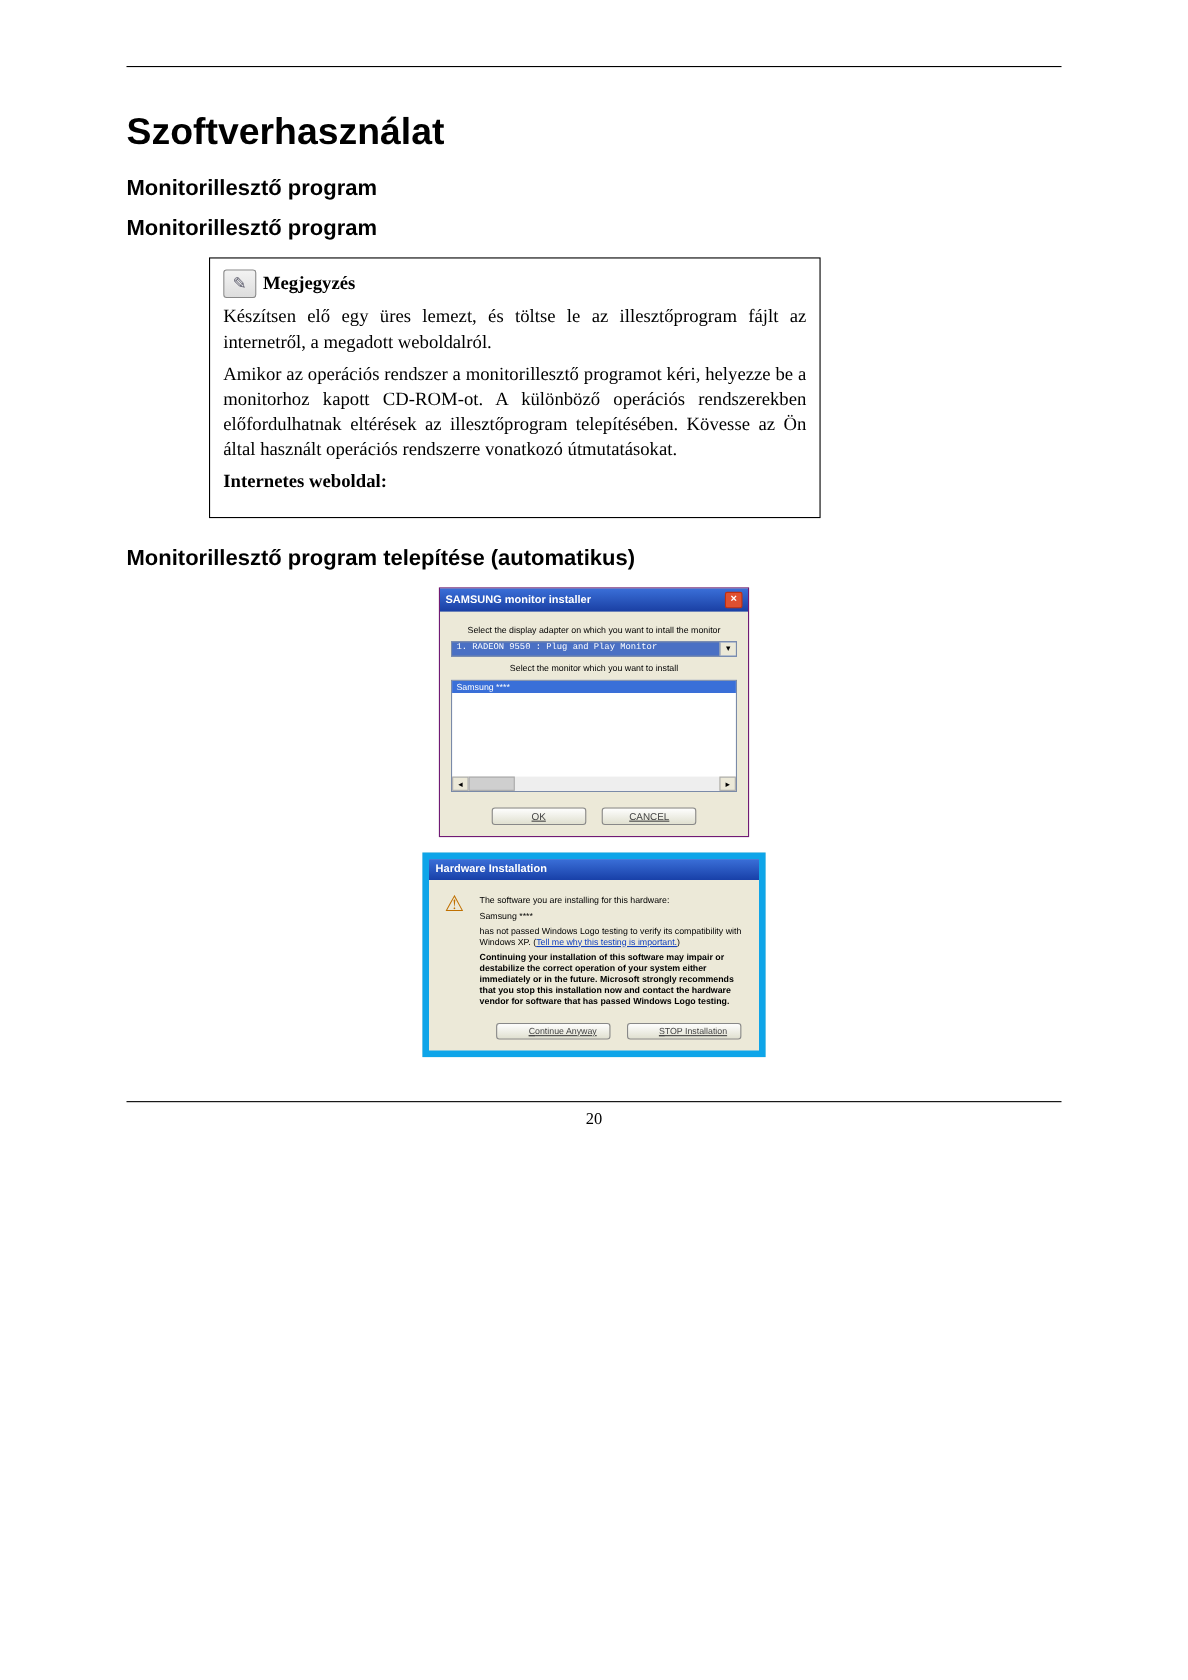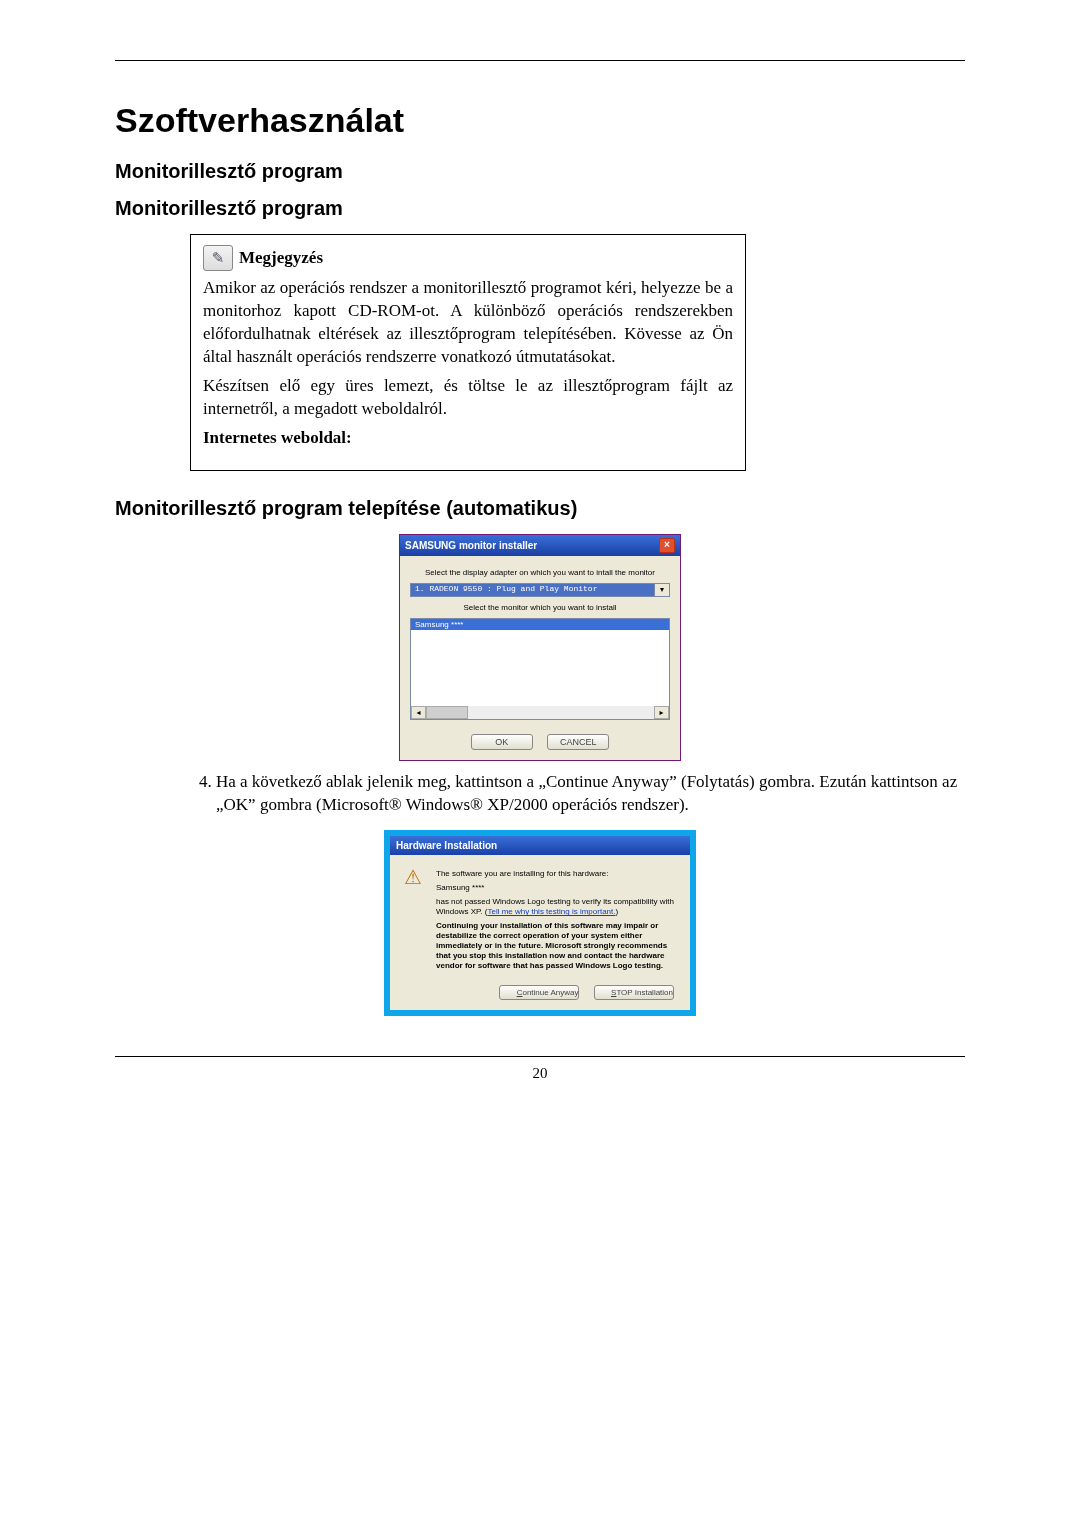--- a/index.html
+++ b/index.html
@@ -165,27 +165,28 @@
     width: 40px;
     background: #cfcfcf;
     border: 1px solid #aaa;
     margin: 0;
   }
   .hscroll .track { flex: 1; }
   .inst-btns { text-align: center; margin-top: 14px; }
   .xp-btn {
     display: inline-block;
     min-width: 60px;
-    padding: 2px 0;
+    padding: 2px 12px;
     background: linear-gradient(#fefefe,#e0e0d0);
     border: 1px solid #888;
     border-radius: 3px;
     font-size: 9px;
     margin: 0 6px;
     color: #444;
+    text-decoration: underline;
   }
   
   .hw-dialog {
     width: 300px;
     margin: 14px auto 0;
     border: 6px solid #0ea5e9;
     background: #ece9d8;
     font-family: Tahoma, Arial, sans-serif;
     font-size: 9px;
   }
@@ -221,22 +222,22 @@
 
   <h1>Szoftverhasználat</h1>
   <h2 class="sub">Monitorillesztő program</h2>
   <h2 class="sub">Monitorillesztő program</h2>
 
   <div class="note-box">
     <div class="note-head">
       <span class="note-icon">✎</span>
       <span class="note-title">Megjegyzés</span>
     </div>
+    <p>Készítsen elő egy üres lemezt, és töltse le az illesztőprogram fájlt az internetről, a megadott weboldalról.</p>
     <p>Amikor az operációs rendszer a monitorillesztő programot kéri, helyezze be a monitorhoz kapott CD-ROM-ot. A különböző operációs rendszerekben előfordulhatnak eltérések az illesztőprogram telepítésében. Kövesse az Ön által használt operációs rendszerre vonatkozó útmutatásokat.</p>
-    <p>Készítsen elő egy üres lemezt, és töltse le az illesztőprogram fájlt az internetről, a megadott weboldalról.</p>
     <p class="bold">Internetes weboldal:</p>
   </div>
 
   <h2 class="inst">Monitorillesztő program telepítése (automatikus)</h2>
 
 
   <div class="installer">
     <div class="inst-title">
       <span>SAMSUNG monitor installer</span>
       <span class="inst-close">×</span>
@@ -257,23 +258,20 @@
           <div class="arrow">▸</div>
         </div>
       </div>
       <div class="inst-btns">
         <span class="xp-btn">OK</span>
         <span class="xp-btn">CANCEL</span>
       </div>
     </div>
   </div>
 
-  <ol class="steps" start="4">
-    <li>Ha a következő ablak jelenik meg, kattintson a „Continue Anyway” (Folytatás) gombra. Ezután kattintson az „OK” gombra (Microsoft® Windows® XP/2000 operációs rendszer).</li>
-  </ol>
 
   <div class="hw-dialog">
     <div class="hw-title">Hardware Installation</div>
     <div class="hw-body">
       <div class="warn-icon">⚠</div>
       <div class="hw-text">
         <p>The software you are installing for this hardware:</p>
         <p>Samsung ****</p>
         <p>
           <span>has not passed Windows Logo testing to verify its compatibility with Windows XP. (</span><span class="hw-link">Tell me why this testing is important.</span><span>)</span>

